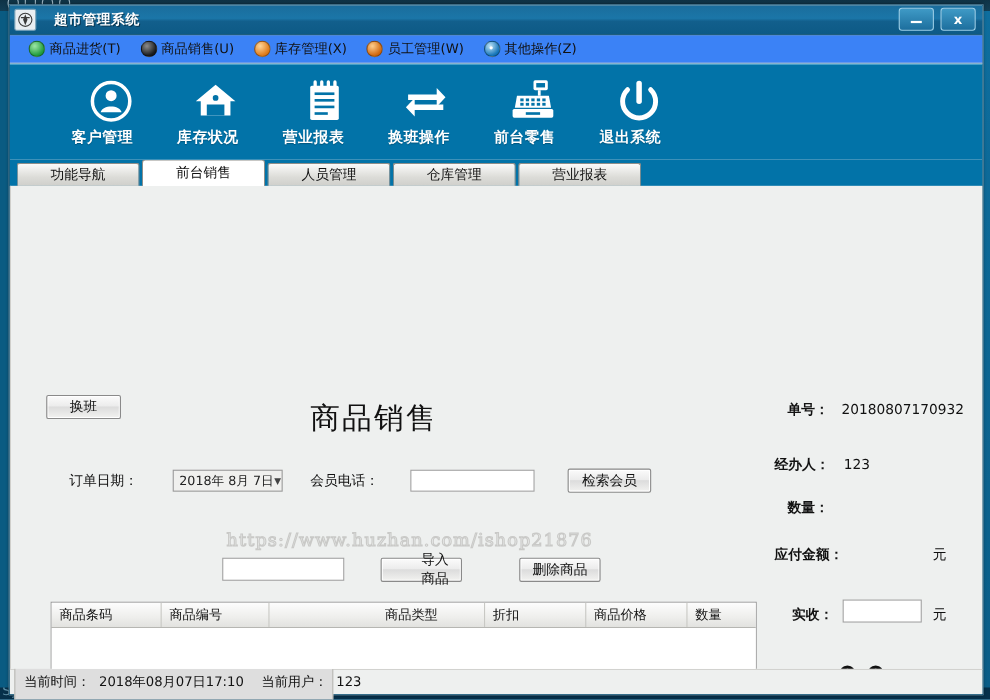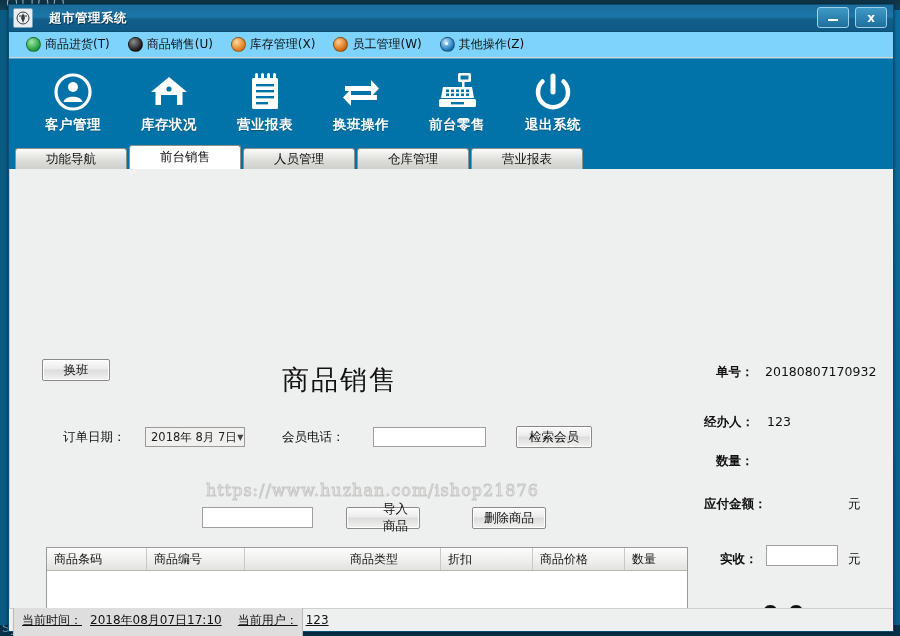--- a/index.html
+++ b/index.html
@@ -45,39 +45,39 @@
      text-shadow:1px 1px 0 rgba(0,0,0,.45);letter-spacing:.5px;}
   #win-controls{position:absolute;right:6px;top:2px;display:flex;gap:6px;}
   .win-btn{width:30px;height:19px;border:1px solid #9ed0e8;border-radius:3px;
      background:linear-gradient(to bottom,#3f9ac6,#1d6f9e);
      color:#fff;font-size:12px;font-weight:bold;display:flex;align-items:center;justify-content:center;
      cursor:pointer;}
   .win-btn .dash{display:block;width:10px;height:2px;background:#fff;margin-top:5px;}
 
   
   #menu-bar{
-    height:25px;flex:none;background:#7dd3fc;border-bottom:1px solid #d5d5d2;
+    height:25px;flex:none;background:#3b82f6;border-bottom:1px solid #d5d5d2;
     display:flex;padding-left:8px;gap:0;
   }
   .menu-item{display:flex;align-items:center;gap:4px;padding:2px 9px;font-size:12px;color:#111;cursor:pointer;}
   .menu-ico{width:13px;height:13px;border-radius:50%;flex:none;position:relative;border:1px solid rgba(0,0,0,.35);}
   .mi-green{background:radial-gradient(circle at 35% 30%,#9fe8a7,#1f9b3c 70%);}
   .mi-dark{background:radial-gradient(circle at 35% 30%,#8e8e8e,#17191b 70%);}
   .mi-orange{background:radial-gradient(circle at 35% 30%,#ffd79a,#e07a18 70%);}
   .mi-amber{background:radial-gradient(circle at 35% 30%,#ffcf8f,#d2670c 70%);}
   .mi-blue{background:radial-gradient(circle at 35% 30%,#bfe4f7,#1273b8 70%);}
   .mi-blue:after{content:"";position:absolute;left:4px;top:4px;width:3px;height:3px;border-radius:50%;background:#fff;}
 
   
   #toolbar{
     height:86px;flex:none;background:#0273a8;
     border-top:1px solid #4fa6cd;
     display:flex;align-items:center;padding-left:16px;gap:0;
   }
-  .tool-btn{width:96px;height:80px;display:flex;flex-direction:column;align-items:center;
+  .tool-btn{width:96px;height:80px;display:flex;flex-direction:column;align-items:flex-end;
      justify-content:center;gap:3px;cursor:pointer;color:#fff;}
   .tool-ico{height:42px;display:flex;align-items:center;justify-content:center;}
   .tool-lab{font-size:13.5px;font-weight:bold;letter-spacing:.5px;
      text-shadow:0 1px 1px rgba(0,0,0,.25);}
 
   
   #tab-strip{
     height:24px;flex:none;background:#0273a8;position:relative;
     display:flex;align-items:flex-end;padding-left:6px;
   }
@@ -104,21 +104,21 @@
     font-size:12.5px;color:#111;cursor:pointer;box-sizing:border-box;
     box-shadow:inset 0 0 0 1px #fff;
   }
 
   .lab{position:absolute;font-size:12.5px;color:#111;white-space:nowrap;}
   .lab-b{font-weight:bold;}
 
   .txtbox{position:absolute;background:#fff;border:1px solid #a0a0a0;box-sizing:border-box;}
 
   
-  #date-picker{position:absolute;left:135px;top:258px;width:100px;height:20px;
+  #date-picker{position:absolute;left:147px;top:258px;width:100px;height:20px;
      background:#f0f0ee;border:1px solid #9a9a9a;box-sizing:border-box;
      display:flex;align-items:center;cursor:pointer;}
   #date-picker .dtxt{font-size:11.5px;color:#222;padding-left:5px;flex:1;white-space:nowrap;}
   #date-picker .dar{width:16px;text-align:center;font-size:8px;color:#444;}
 
   
   #watermark{position:absolute;left:196px;top:312px;font-size:16px;
      font-family:"DejaVu Serif","Liberation Serif",serif;
      color:transparent;-webkit-text-stroke:1px #c9c9c7;letter-spacing:1px;
      white-space:nowrap;user-select:none;}
@@ -135,21 +135,21 @@
   #grid-body{flex:1;background:#fff;}
 
   
   #change-amount{position:absolute;left:752px;top:432px;font-size:24px;font-weight:bold;color:#111;}
 
   
   #status-bar{height:22px;flex:none;background:#eef0ef;border-top:1px solid #cfcfcb;
      display:flex;align-items:center;padding-left:4px;}
   #status-inner{height:18px;background:#dedede;border:1px solid #b9b9b5;
      display:flex;align-items:center;padding:16px 8px;gap:16px;font-size:12px;color:#111;
-     box-sizing:border-box;text-decoration:underline;}
+     box-sizing:border-box;}
   .st-seg{display:flex;align-items:center;gap:8px;white-space:nowrap;}
 </style>
 </head>
 <body>
 
 <div id="bg-desktop"></div>
 <div id="bg-top-strip">
   <span class="ghost">( )   [ ] ( )    ( )</span>
 </div>
 <div id="bg-right-strip"></div>

